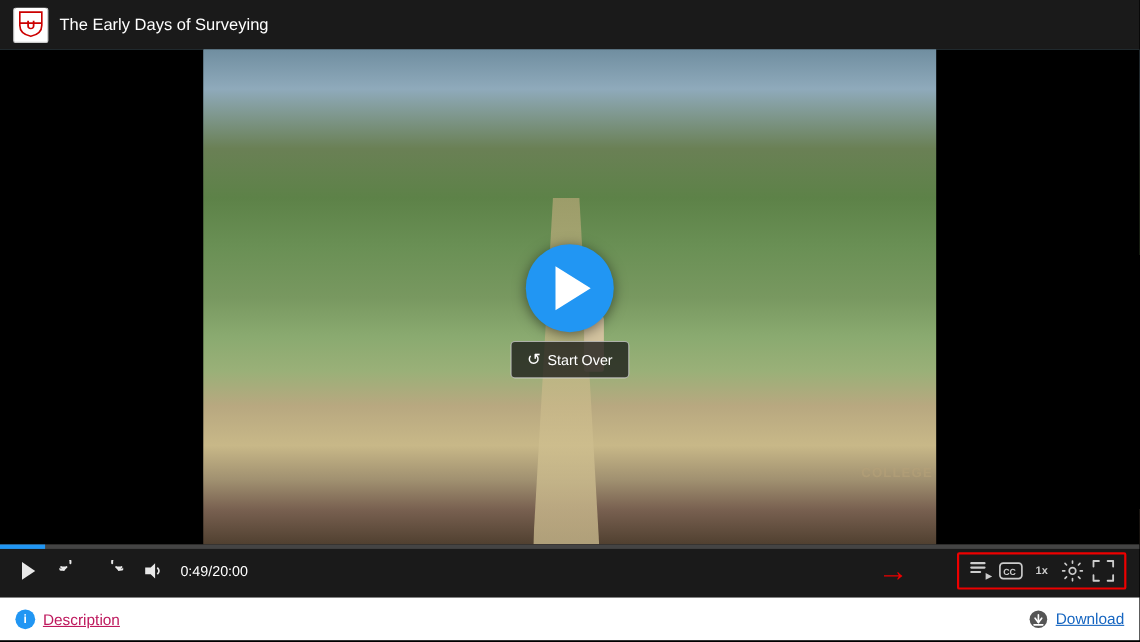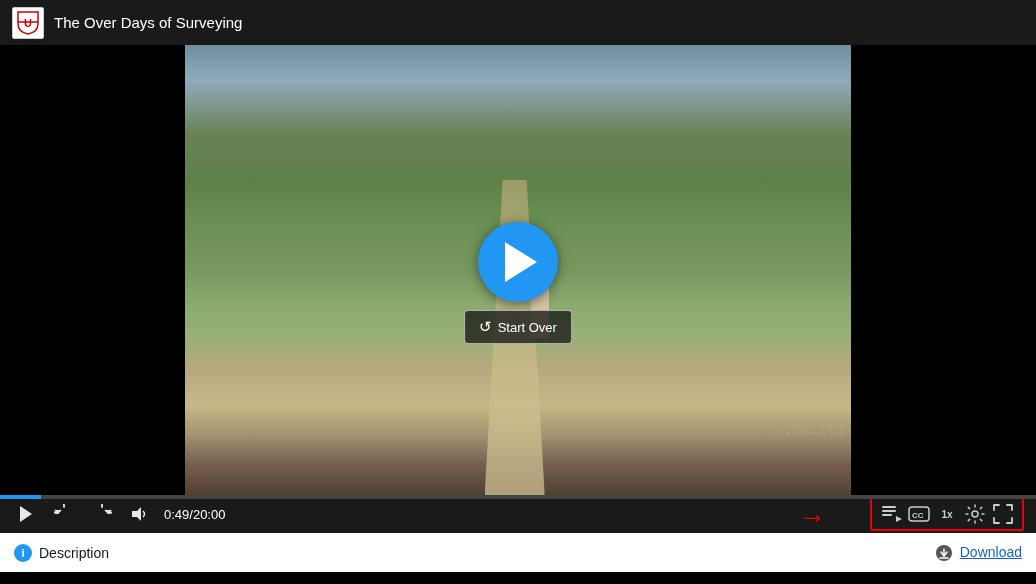--- a/index.html
+++ b/index.html
@@ -196,21 +196,21 @@
     }
 
     #start-over-icon {
       font-size: 15px;
       display: inline-block;
     }
 
     
     #controls-bar {
       width: 100%;
-      height: 38px;
+      height: 48px;
       background: #1a1a1a;
       display: flex;
       align-items: center;
       padding: 0 12px;
       gap: 10px;
       position: relative;
     }
 
     
     #progress-area {
@@ -316,22 +316,23 @@
       display: flex;
       align-items: center;
       justify-content: center;
       color: #fff;
       font-size: 11px;
       font-weight: bold;
       flex-shrink: 0;
     }
 
     #description-link {
-      color: #0f172a;
+      color: #be185d;
       font-size: 14px;
+      text-decoration: underline;
       cursor: pointer;
     }
 
     #info-right {
       display: flex;
       align-items: flex-start;
       gap: 7px;
     }
 
     #download-icon {
@@ -377,21 +378,21 @@
     <span>
       
       <svg width="28" height="28" viewBox="0 0 28 28">
         <rect width="28" height="28" fill="#fff" rx="2"></rect>
         <path d="M4,4 h20 v12 q0,8 -10,10 q-10,-2 -10,-10 z" fill="#fff" stroke="#cc0000" stroke-width="1.5"></path>
         <text x="14" y="19" text-anchor="middle" font-size="11" font-weight="bold" fill="#cc0000">U</text>
         <line x1="4" y1="14" x2="24" y2="14" stroke="#cc0000" stroke-width="1.5"></line>
       </svg>
     </span>
   </div>
-  <span id="video-title">The Over Days of Surveying</span>
+  <span id="video-title">The Early Days of Surveying</span>
 </div>
 
 <div id="video-container">
   <div id="video-bg"></div>
   <div id="video-scene">
     <div id="path"></div>
     <div id="person"></div>
   </div>
 
   <div id="college-watermark">COLLEGE</div>

